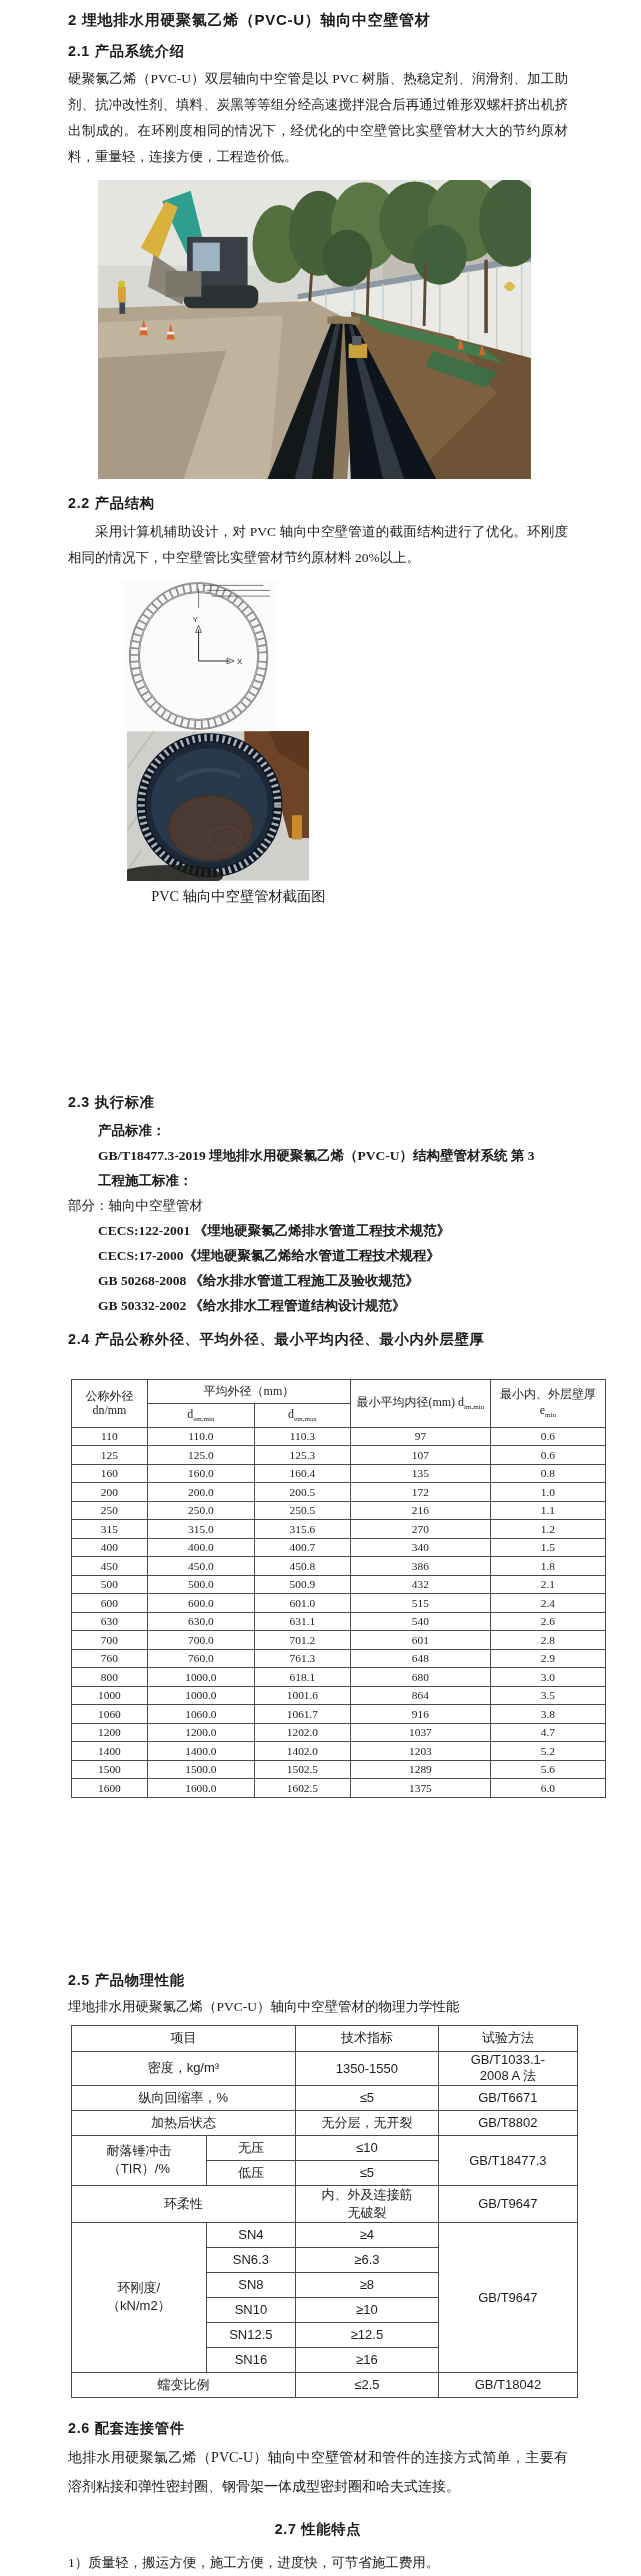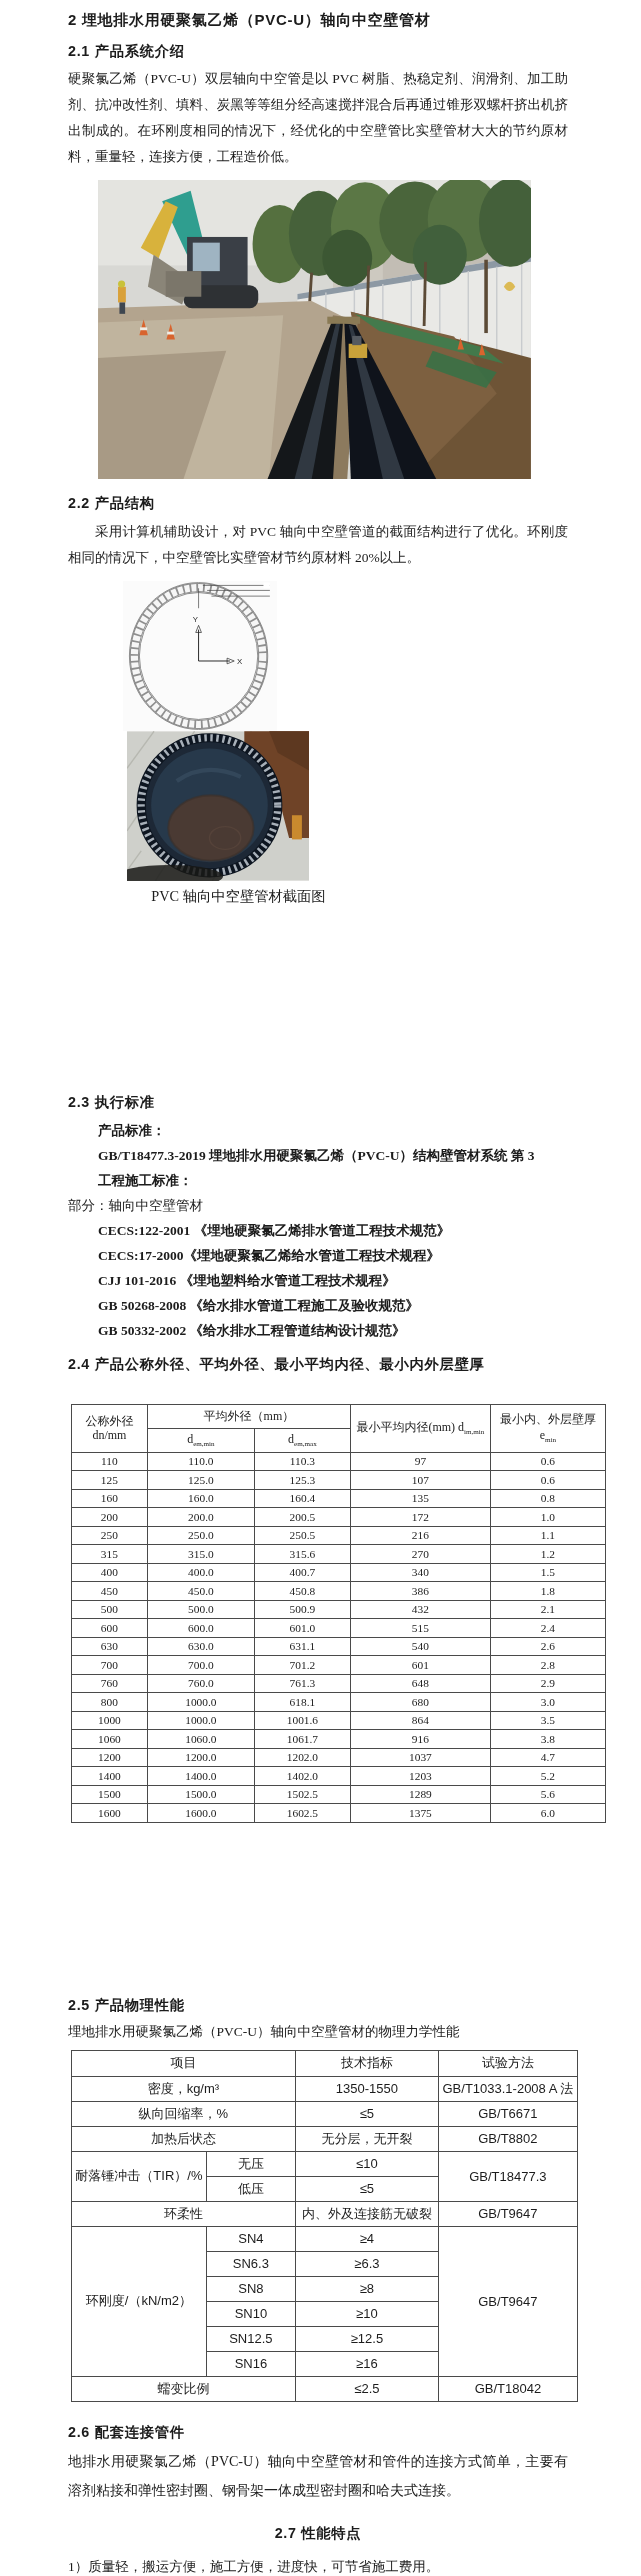--- a/index.html
+++ b/index.html
@@ -39,21 +39,21 @@
   .t1 thead th { height:24px; font-size:12px; font-weight:normal; }
   .t1 td { height:18.5px; font-size:11.4px; }
   .t1 sub { font-size:7.1px; }
   .t1 .two-line { line-height:14.3px; }
   .t1 { border:1.4px solid #3a3a3a; }
 
   .h2.s25 { margin-top:173px; }
   .sub25 { font-size:13.5px; margin-top:8.6px; }
   .t2 { margin:8.6px 0 0 2.9px; width:506px; table-layout:fixed;
         font-family:"Liberation Sans","DejaVu Sans",sans-serif; border:1.4px solid #3a3a3a; }
-  .t2 th, .t2 td { border:0.7px solid #4a4a4a; text-align:center; padding:0 1px; font-weight:normal; }
+  .t2 th, .t2 td { border:0.7px solid #4a4a4a; text-align:center; padding:0 20px; font-weight:normal; }
   .t2 th { height:26px; font-size:13px; }
   .t2 td { height:25px; font-size:13px; }
 
   .h2.s26 { margin-top:21.4px; }
   .para-26 { font-size:14px; line-height:28.5px; text-align:justify; margin-top:6px; }
   .h2.s27 { margin-top:18.5px;text-align:center; }
   .feat-list { margin-top:8.6px; }
   .feat-item { font-size:13.5px; line-height:31px; }
   svg { display:block; }
 </style>
@@ -226,21 +226,20 @@
   </div>
 
   <div class="h2 s23">2.3 执行标准</div>
   <div class="s23-lines">
     <div class="std-line ind">产品标准：</div>
     <div class="std-line ind">GB/T18477.3-2019 埋地排水用硬聚氯乙烯（PVC-U）结构壁管材系统 第 3</div>
     <div class="std-line ind">工程施工标准：</div>
     <div class="std-line">部分：轴向中空壁管材</div>
     <div class="std-line ind">CECS:122-2001 《埋地硬聚氯乙烯排水管道工程技术规范》</div>
     <div class="std-line ind">CECS:17-2000《埋地硬聚氯乙烯给水管道工程技术规程》</div>
-    <div class="std-line ind">CJJ 101-2016 《埋地塑料给水管道工程技术规程》</div>
     <div class="std-line ind">GB 50268-2008 《给水排水管道工程施工及验收规范》</div>
     <div class="std-line ind">GB 50332-2002 《给水排水工程管道结构设计规范》</div>
   </div>
 
   <div class="h2 s24">2.4 产品公称外径、平均外径、最小平均内径、最小内外层壁厚</div>
 
   <table class="t1">
     <colgroup>
       <col style="width:76px">
         <col style="width:107px">

